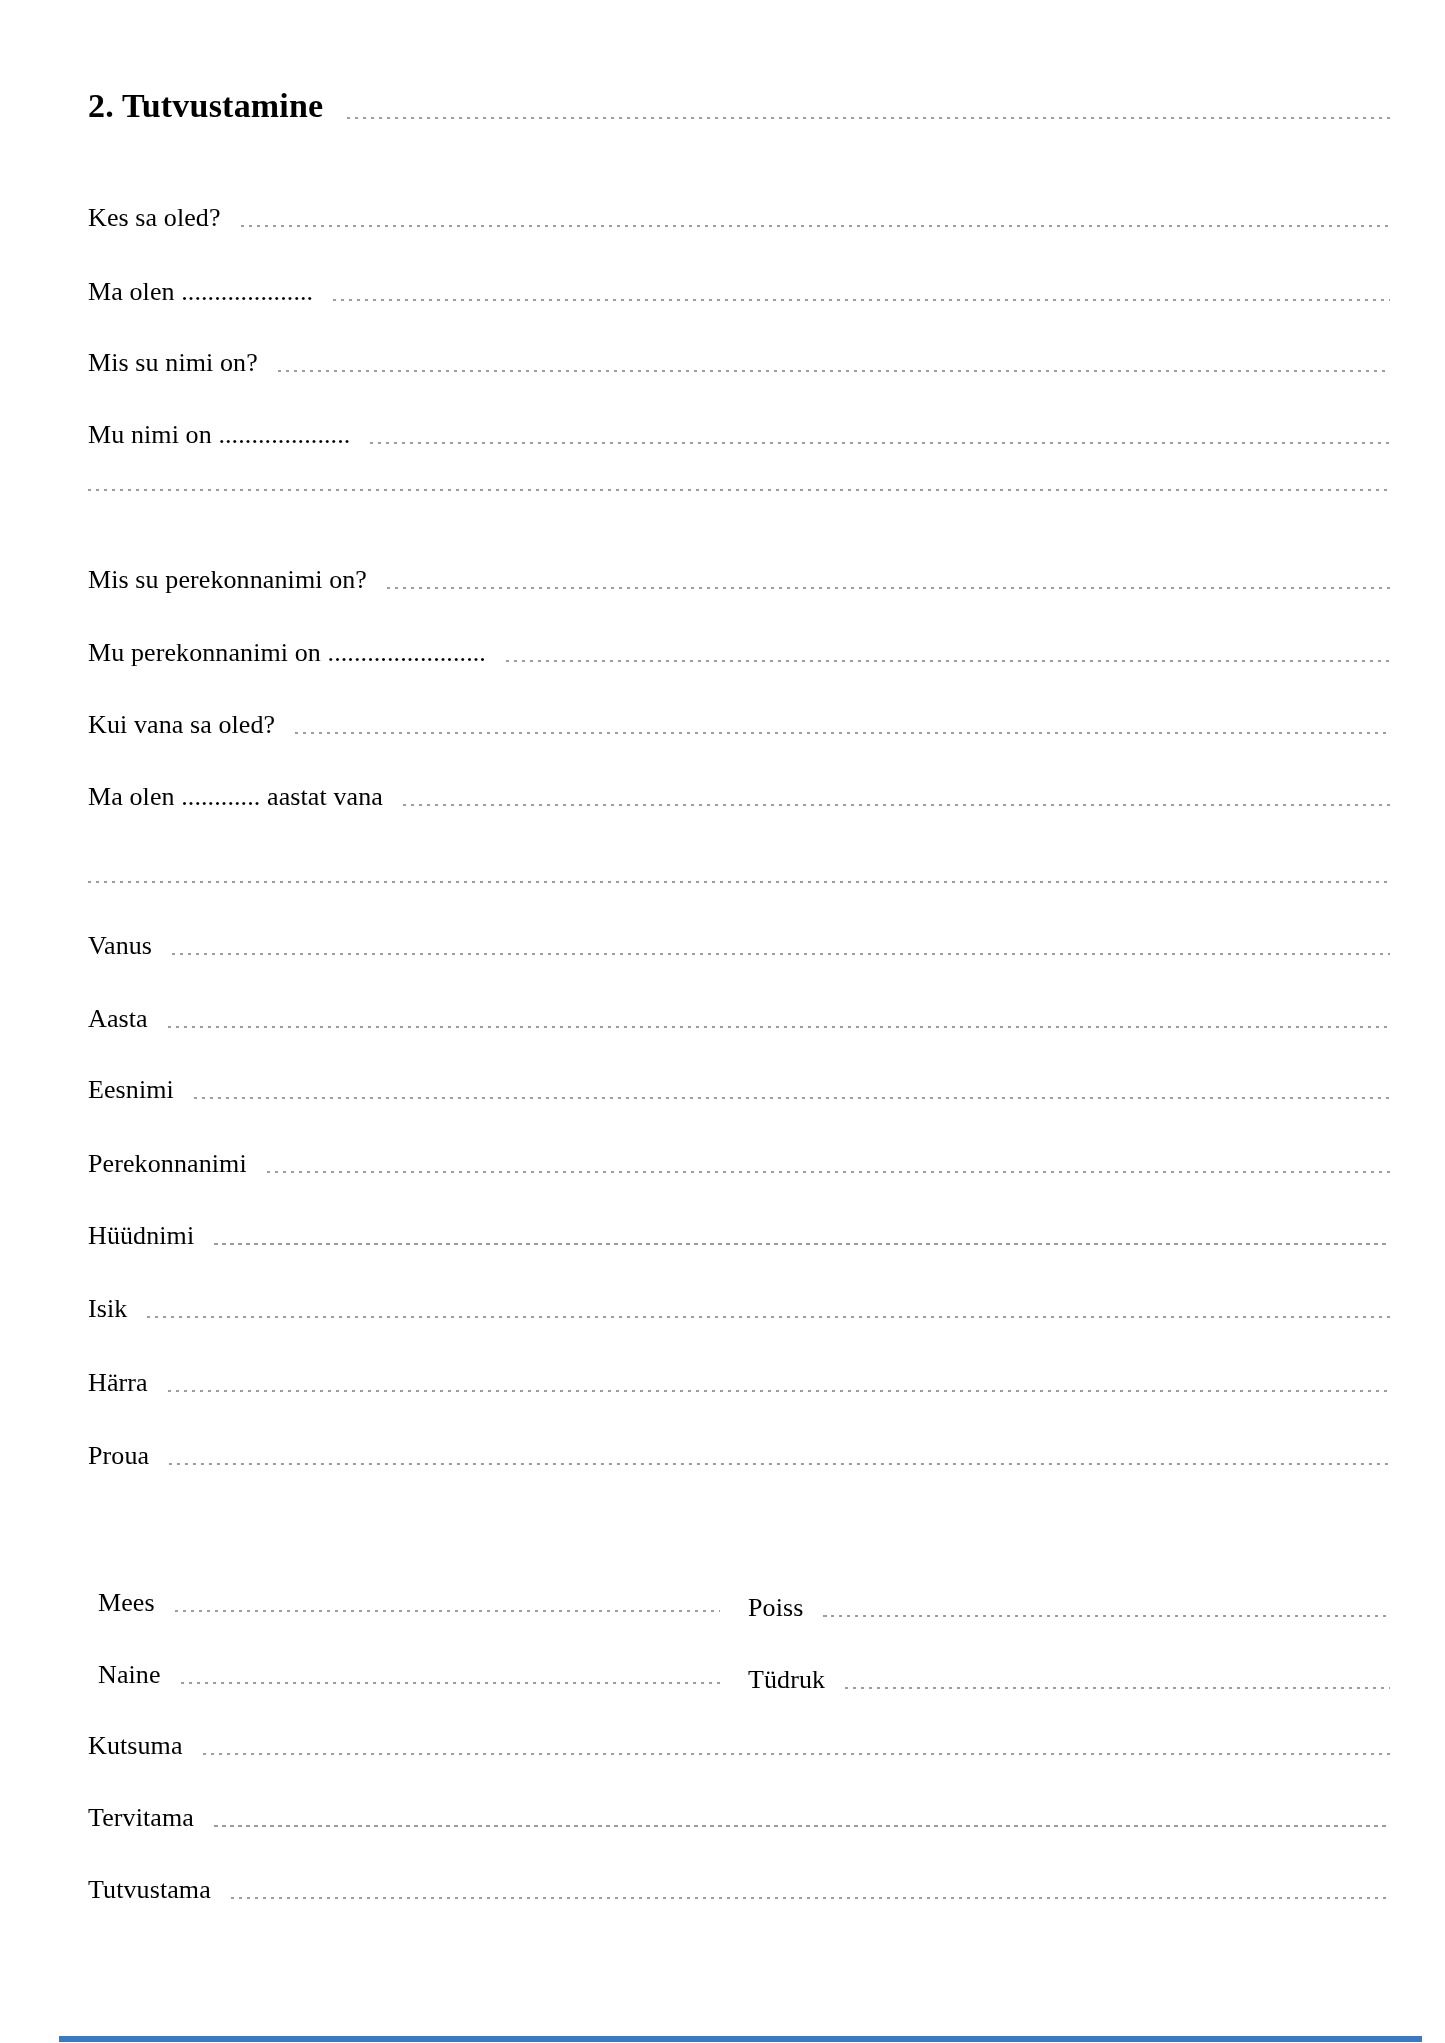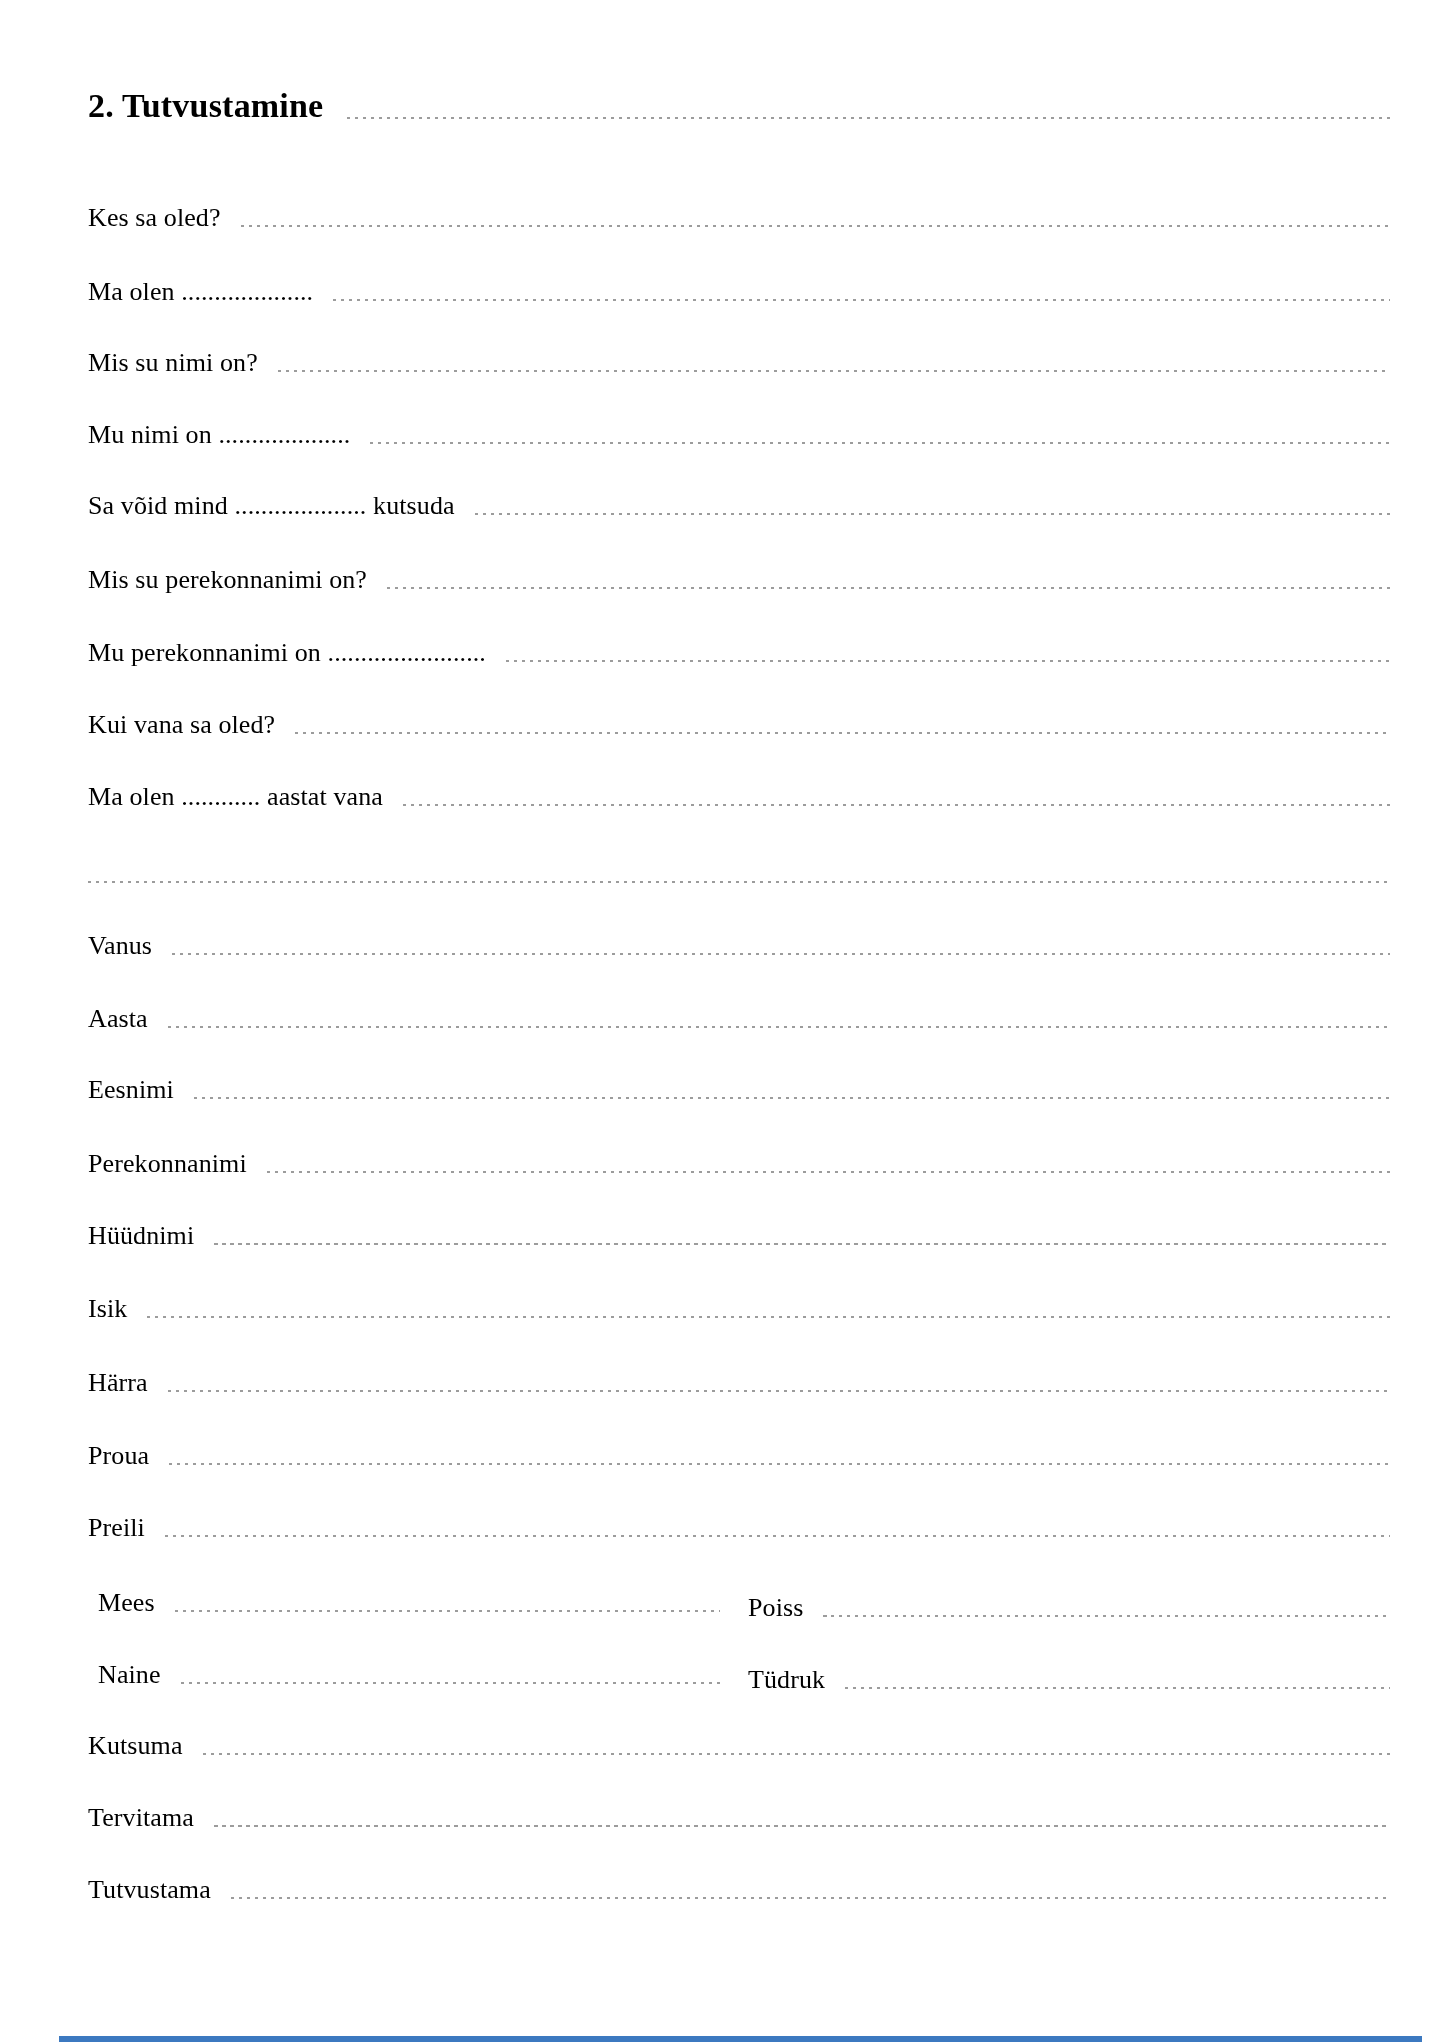--- a/index.html
+++ b/index.html
@@ -76,21 +76,20 @@
   </div>
   <div class="row" style="top:346px">
     <span class="label">Mis su nimi on?</span>
     <div class="leader"></div>
   </div>
   <div class="row" style="top:418px">
     <span class="label">Mu nimi on ....................</span>
     <div class="leader"></div>
   </div>
   <div class="row" style="top:489px">
-    <span class="label">Sa võid mind .................... kutsuda</span>
     <div class="leader"></div>
   </div>
   <div class="row" style="top:563px">
     <span class="label">Mis su perekonnanimi on?</span>
     <div class="leader"></div>
   </div>
   <div class="row" style="top:636px">
     <span class="label">Mu perekonnanimi on ........................</span>
     <div class="leader"></div>
   </div>
@@ -130,24 +129,20 @@
     <div class="leader"></div>
   </div>
   <div class="row" style="top:1292px">
     <span class="label">Isik</span>
     <div class="leader"></div>
   </div>
   <div class="row" style="top:1439px">
     <span class="label">Proua</span>
     <div class="leader"></div>
   </div>
-  <div class="row" style="top:1511px">
-    <span class="label">Preili</span>
-    <div class="leader"></div>
-  </div>
 
   <div class="row" style="top:1586px">
     <div class="pair-cell left">
       <span class="label">Mees</span>
       <div class="leader"></div>
     </div>
     <div class="pair-cell right">
       <span class="label">Poiss</span>
       <div class="leader"></div>
     </div>

